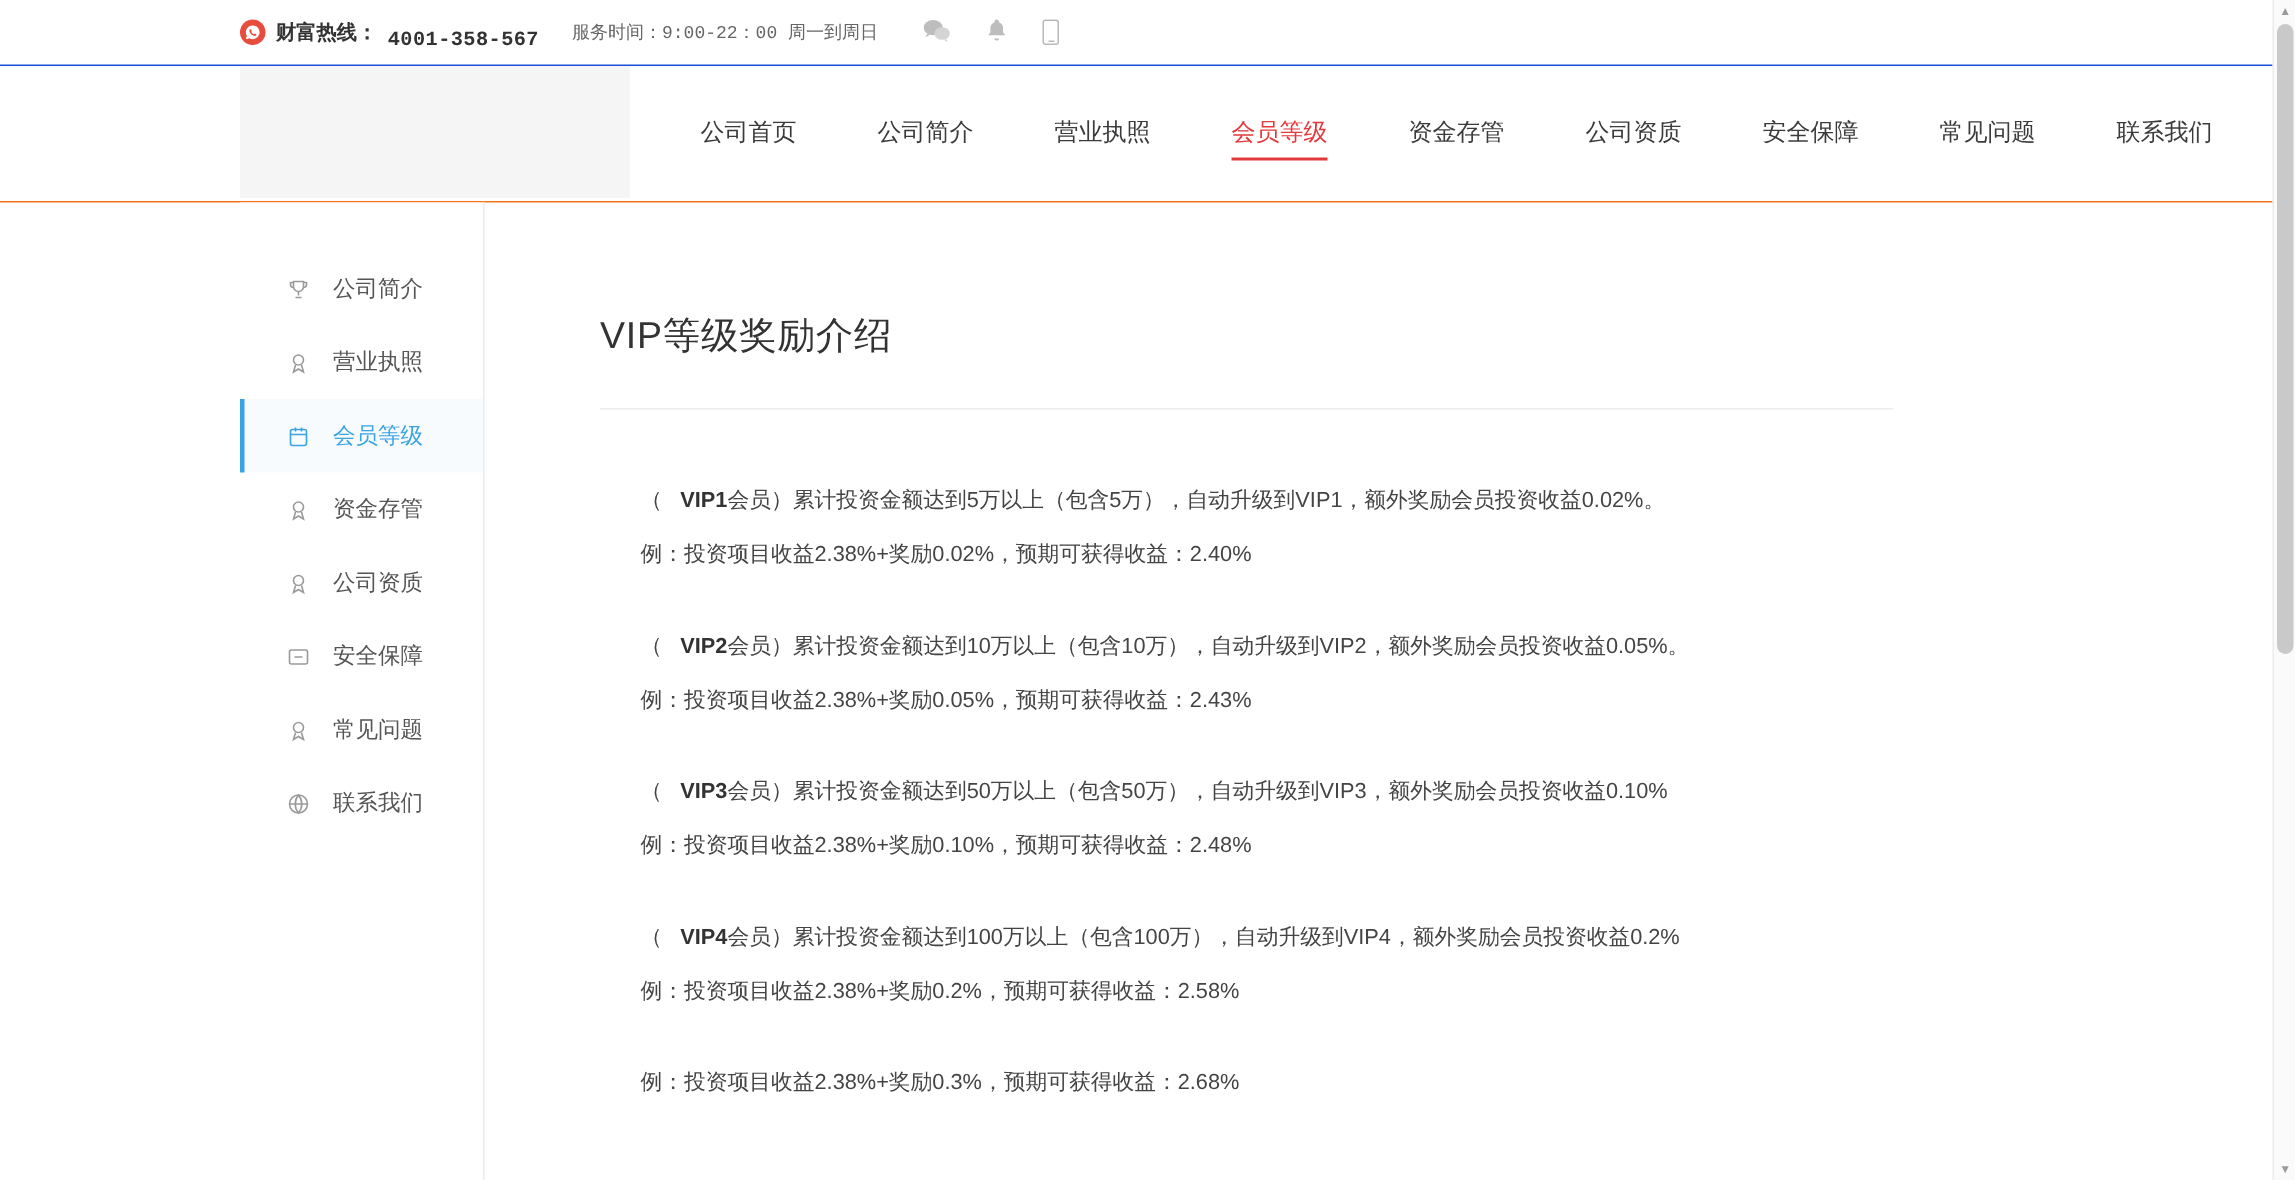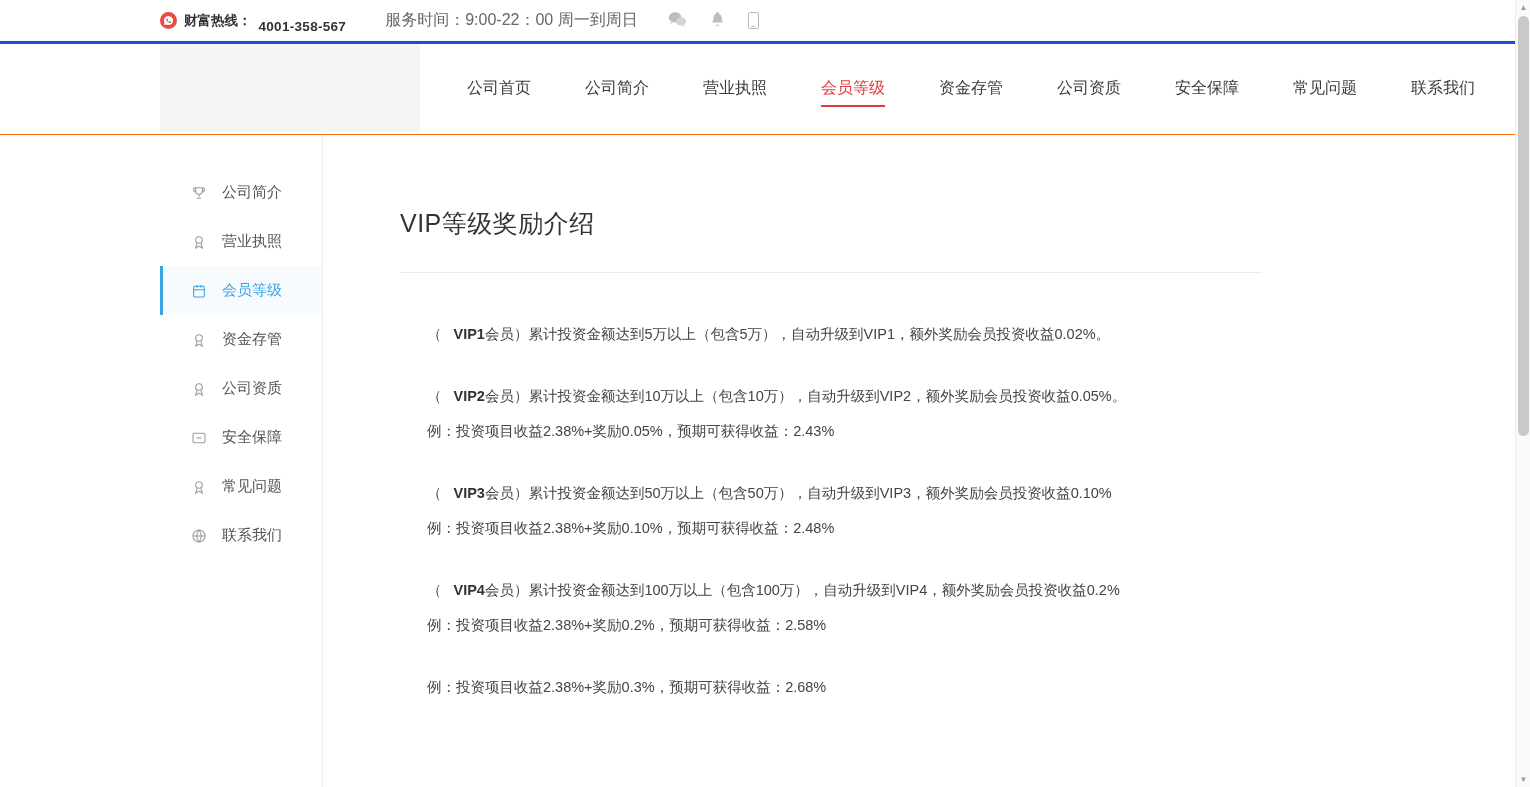--- a/index.html
+++ b/index.html
@@ -14,25 +14,26 @@
     position: relative;
     width: 1530px;
     height: 787px;
     background: #ffffff;
     overflow: hidden;
   }
 
   
   .topbar {
     height: 44px;
-    border-bottom: 3px solid #1d4ed8;
+    border-bottom: 1px solid #1d4ed8;
     display: flex;
     align-items: center;
     padding-left: 160px;
     background: #fff;
+    font-family: Liberation Mono, monospace;
   }
   .hotline {
     display: flex;
     align-items: center;
     gap: 7px;
     font-size: 13.5px;
     color: #333;
     font-weight: bold;
   }
   .wechat-circle {
@@ -41,22 +42,22 @@
     background: #e84c3d;
     display: inline-flex;
     align-items: center;
     justify-content: center;
     color: #fff;
     font-size: 10px;
     line-height: 1;
   }
   .hotline .num { letter-spacing: .3px; margin-top: 11px; }
   .service-time {
-    margin-left: 32px;
-    font-size: 16px;
+    margin-left: 15px;
+    font-size: 12px;
     color: #666;
     font-weight: normal;
   }
   .topbar-icons {
     margin-left: 30px;
     display: flex;
     align-items: center;
     gap: 22px;
     color: #b9b9b9;
   }
@@ -347,20 +348,21 @@
     </div>
 
     <div class="main">
       <h1 class="main-title">VIP等级奖励介绍</h1>
       <div class="title-rule"></div>
 
       <div class="vip-list">
 
         <div class="vip-block">
           <div class="vip-line"><span>（</span><b>VIP1</b><span>会员）累计投资金额达到5万以上（包含5万），自动升级到VIP1，额外奖励会员投资收益0.02%。</span></div>
+          <div class="vip-example">例：投资项目收益2.38%+奖励0.02%，预期可获得收益：2.40%</div>
         </div>
 
         <div class="vip-block">
           <div class="vip-line"><span>（</span><b>VIP2</b><span>会员）累计投资金额达到10万以上（包含10万），自动升级到VIP2，额外奖励会员投资收益0.05%。</span></div>
           <div class="vip-example">例：投资项目收益2.38%+奖励0.05%，预期可获得收益：2.43%</div>
         </div>
 
         <div class="vip-block">
           <div class="vip-line"><span>（</span><b>VIP3</b><span>会员）累计投资金额达到50万以上（包含50万），自动升级到VIP3，额外奖励会员投资收益0.10%</span></div>
           <div class="vip-example">例：投资项目收益2.38%+奖励0.10%，预期可获得收益：2.48%</div>

